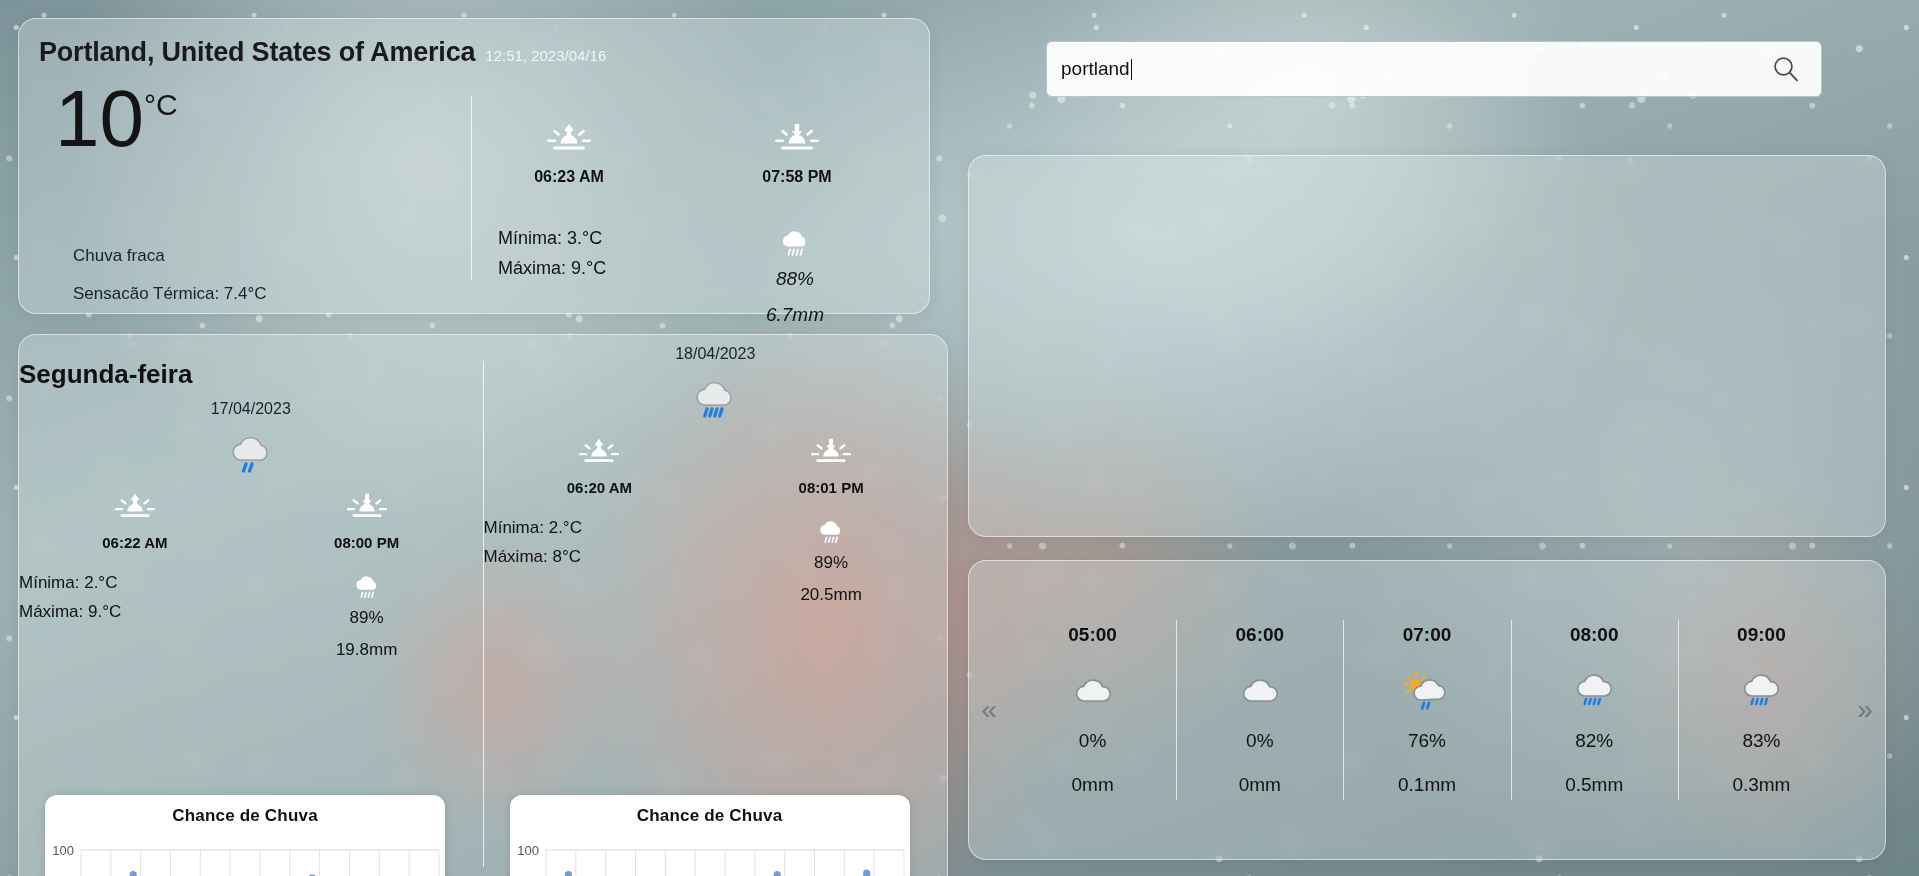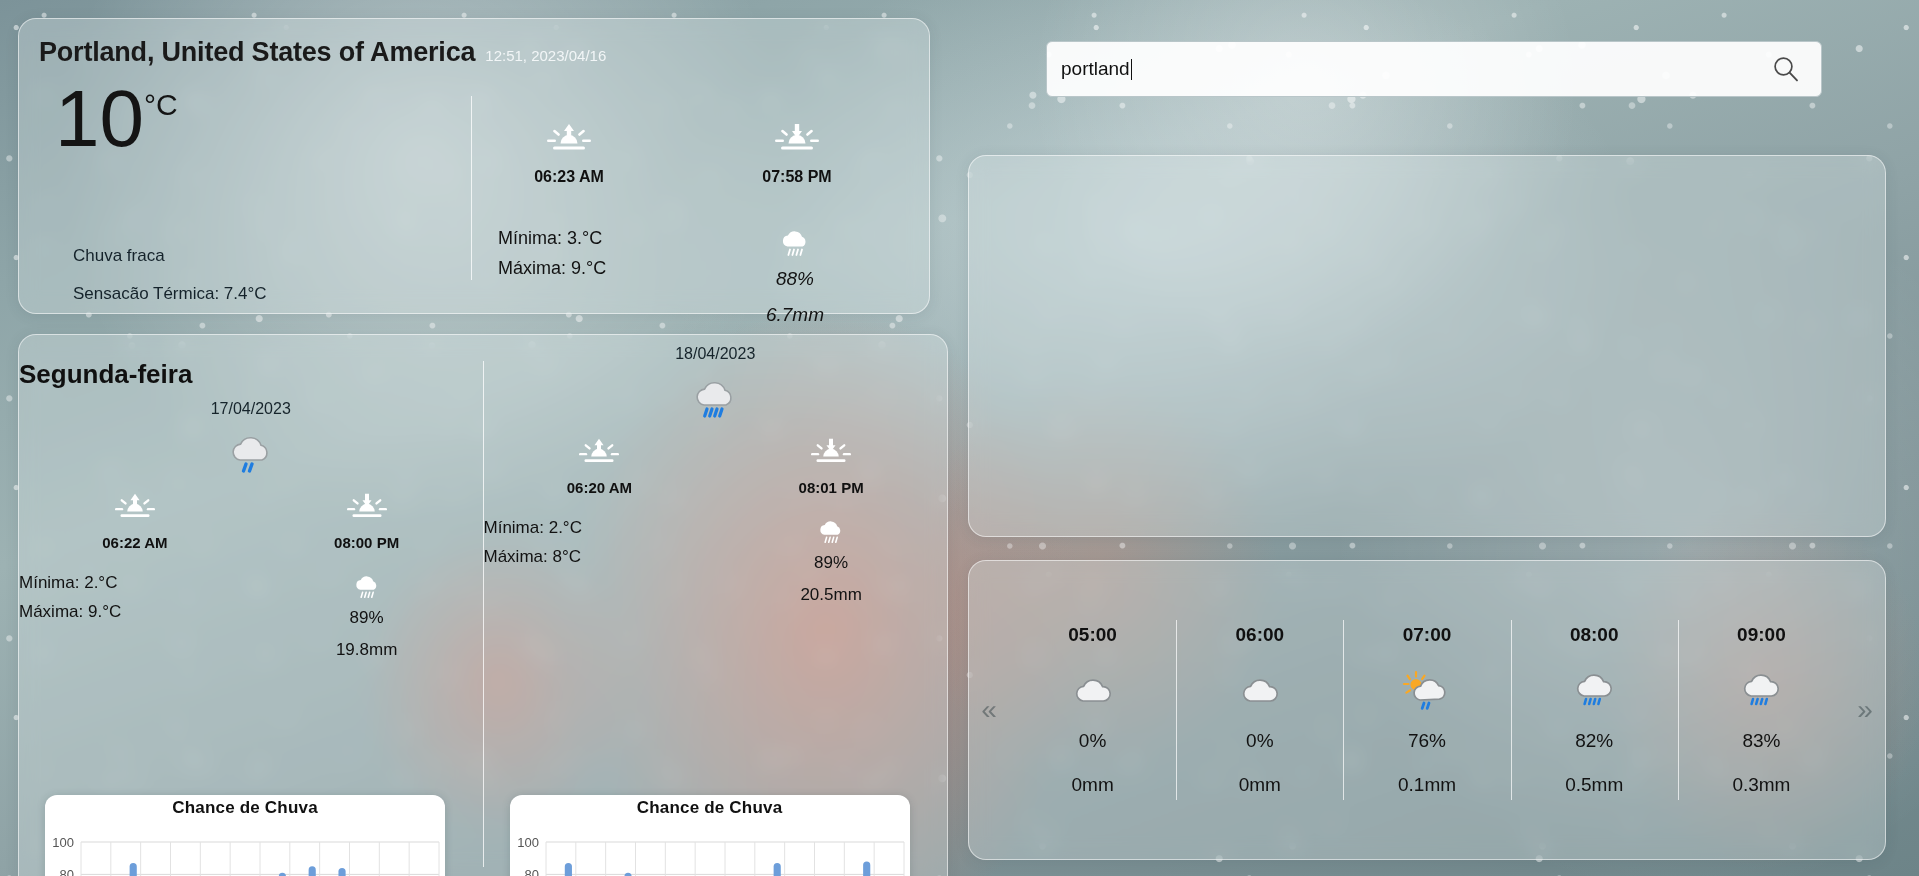--- a/index.html
+++ b/index.html
@@ -142,21 +142,21 @@
   
   .chart-panel {
     position: absolute; bottom: -124px; left: 26px;
     width: 400px; height: 222px;
     background: #ffffff; border-radius: 12px;
     box-shadow: 0 1px 8px rgba(30,50,55,0.18);
     overflow: hidden;
   }
   .chart-title {
     text-align: center; font-size: 17px; font-weight: bold;
-    color: #111; padding-top: 3px; letter-spacing: 0.2px;
+    color: #111; padding-top: 11px; letter-spacing: 0.2px;
   }
   .chart-plot { position: relative; margin: 10px 0 0 0; height: 176px; }
 
   
   #search-box {
     position: absolute; left: 1046px; top: 41px; width: 776px; height: 56px;
     background: rgba(255,255,255,0.93);
     border: 1px solid #b9c6c9; border-radius: 6px;
     display: flex; align-items: center;
   }

